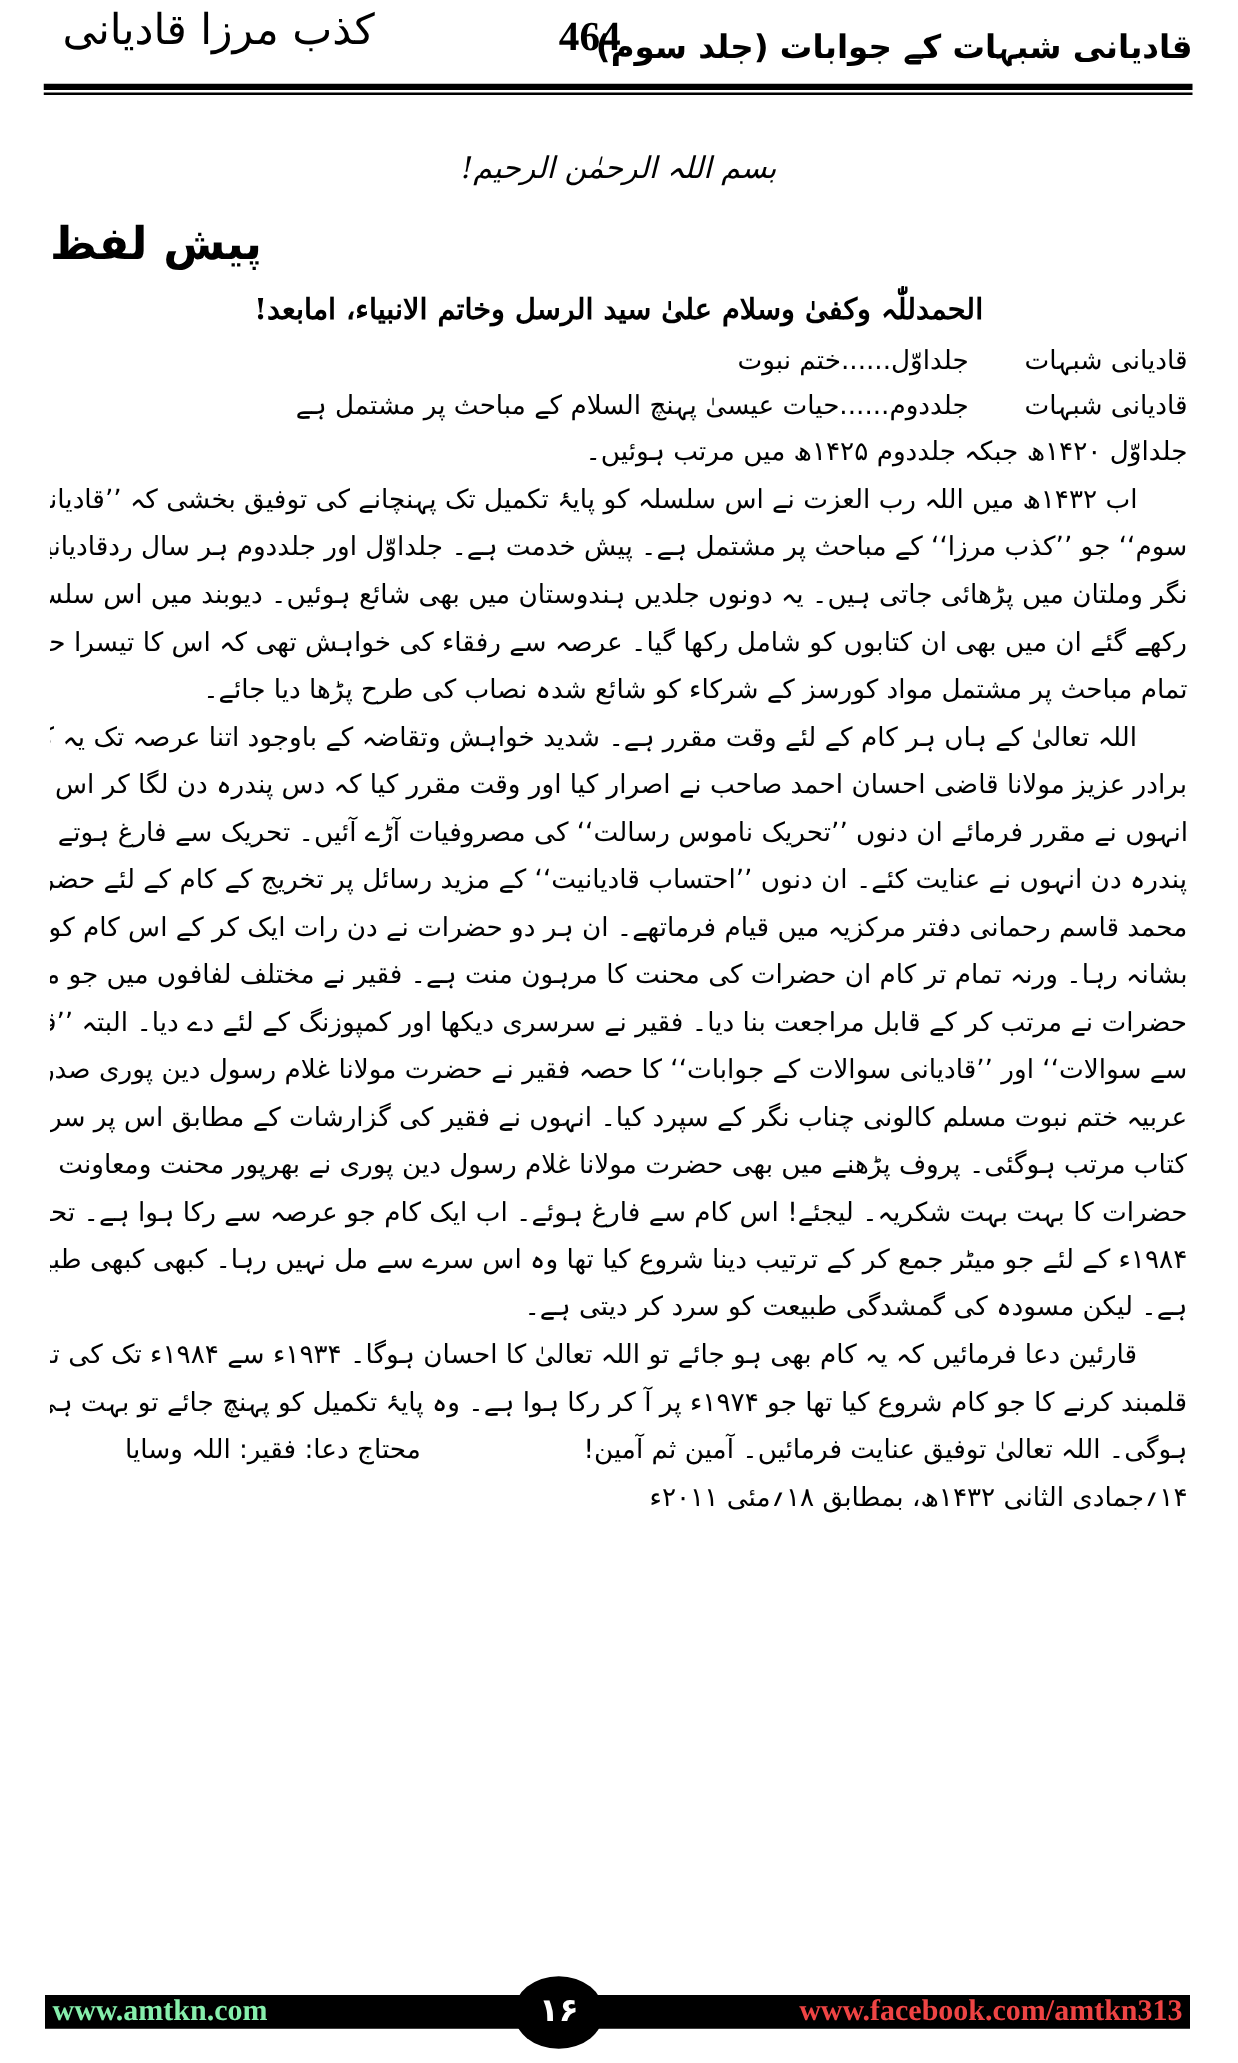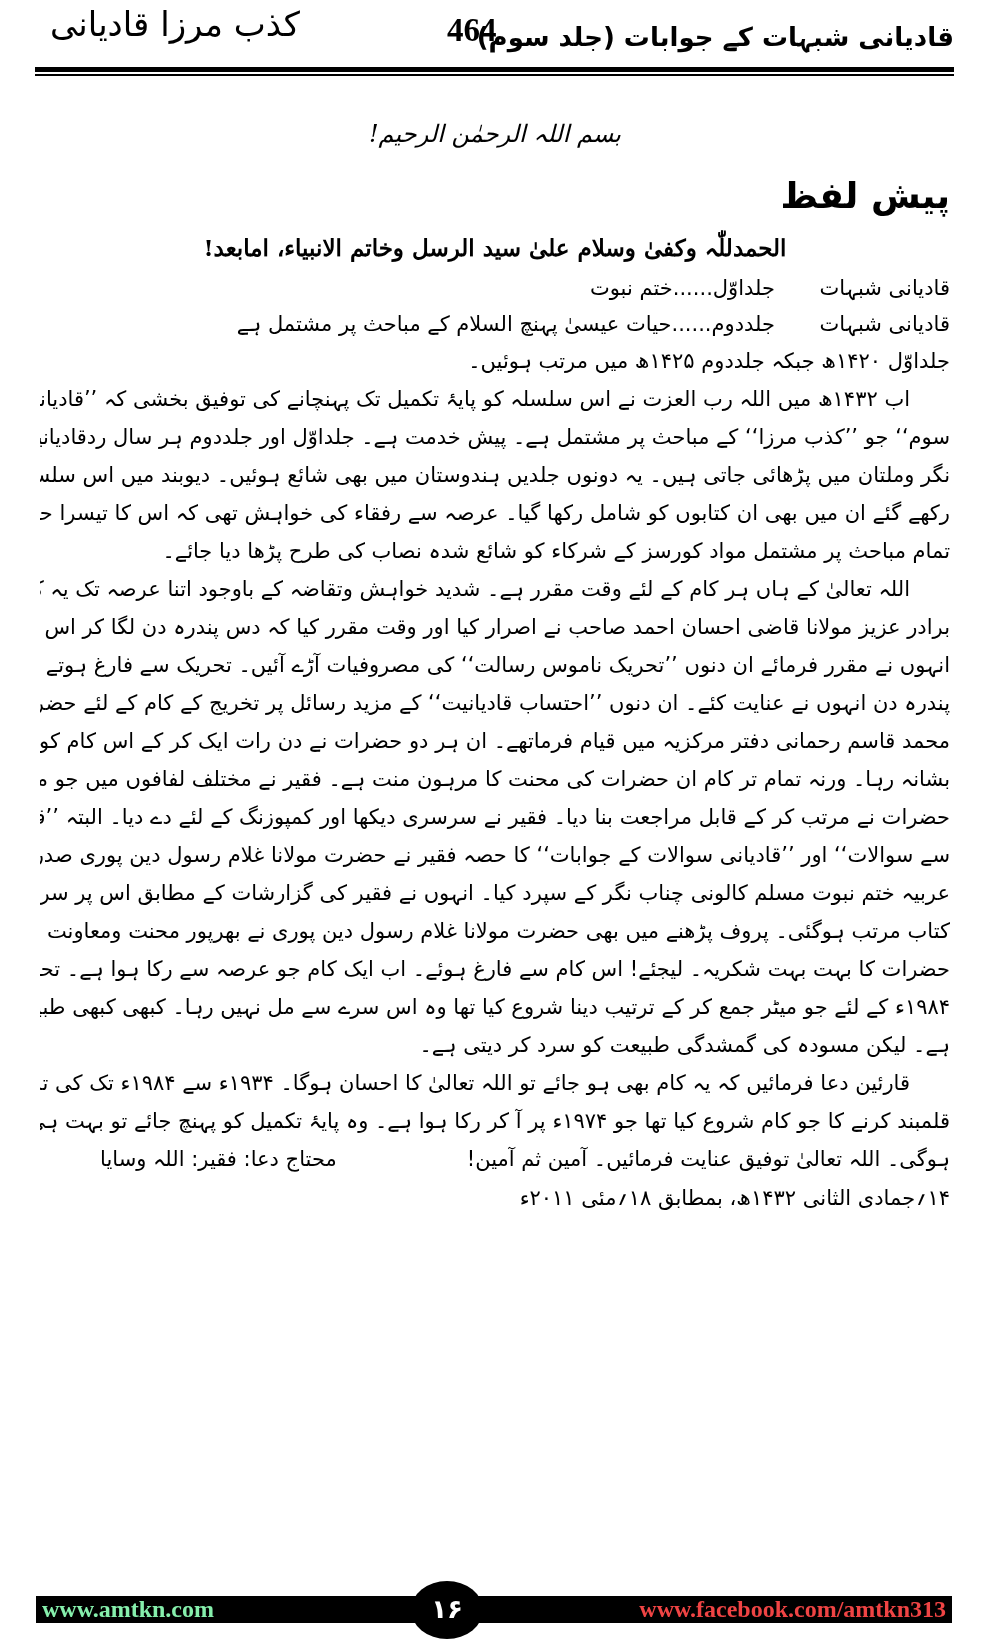--- a/index.html
+++ b/index.html
@@ -9,21 +9,21 @@
   }
   .page-header { position: absolute; left: 35px; top: 0; width: 919px; height: 80px; }
   .hdr-book { position: absolute; right: 0; top: 22px; font-size: 26px; font-weight: bold; direction: rtl; white-space: nowrap; }
   .hdr-page { position: absolute; left: 412px; top: 12px; font-family: Liberation Serif, serif; font-size: 33px; font-weight: bold; }
   .hdr-section { position: absolute; left: 15px; top: 4px; font-size: 34px; font-weight: normal; direction: rtl; white-space: nowrap; }
   .rule-thick { position: absolute; left: 0; top: 67px; width: 919px; height: 5px; background: #000; }
   .rule-thin { position: absolute; left: 0; top: 74px; width: 919px; height: 2px; background: #000; }
 
   .content { position: absolute; left: 40px; top: 112px; width: 910px; direction: rtl; text-align: right; }
   .bismillah { text-align: center; font-family: "DejaVu Serif", serif; font-size: 24px; font-style: italic; height: 44px; line-height: 44px; }
-  .title { text-align: right; font-size: 36px; font-weight: bold; height: 70px; line-height: 80px; }
+  .title { text-align: left; font-size: 36px; font-weight: bold; height: 70px; line-height: 80px; }
   .salutation { text-align: center; font-family: "DejaVu Serif", serif; font-size: 23px; font-weight: bold; height: 44px; line-height: 44px; }
   .vol-row { display: flex; direction: rtl; height: 36px; line-height: 36px; font-size: 21px; padding-right: 0; }
   .vol-series { width: 175px; flex: none; }
   .vol-text { flex: none; }
   .body-line { font-size: 21px; line-height: 38px; text-align: justify; text-align-last: justify; white-space: nowrap; overflow: hidden; }
   .body-line.last { text-align-last: right; }
   .para-indent { padding-right: 40px; }
   .sign-row { display: flex; direction: rtl; justify-content: space-between; font-size: 21px; line-height: 38px; }
   .sign-row .sig { padding-left: 60px; }
   .date-line { font-size: 21px; line-height: 40px; text-align: right; padding-right: 0; }

